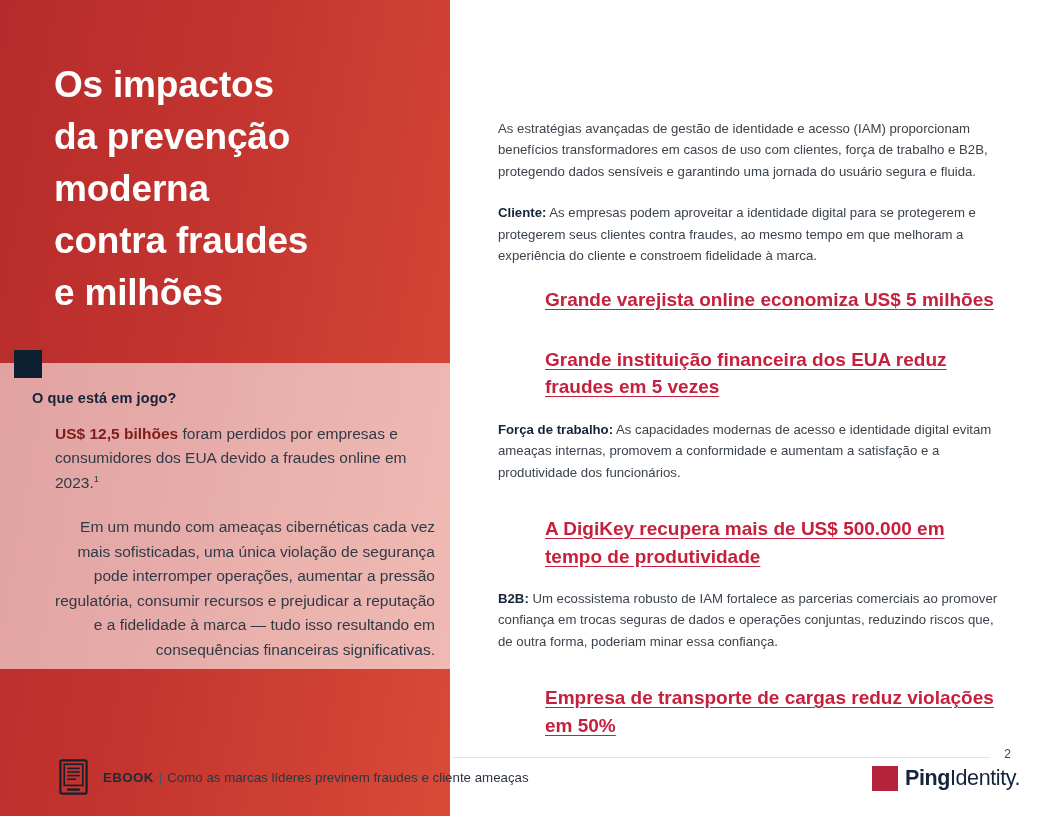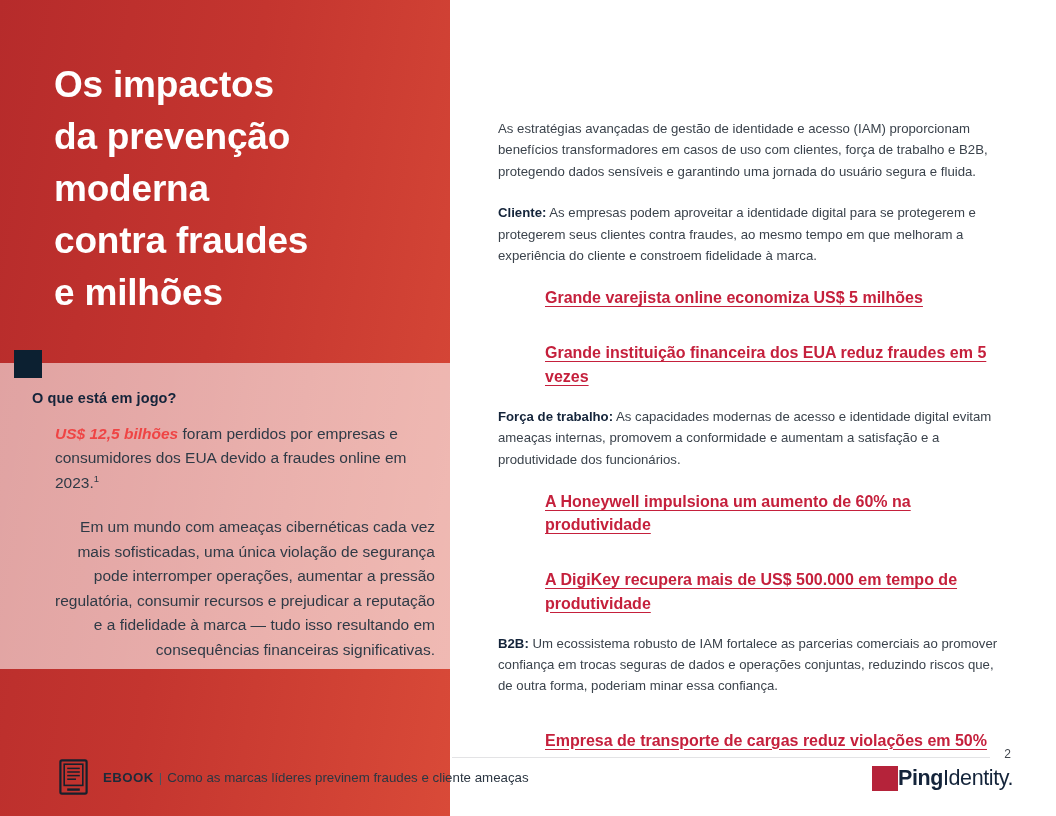--- a/index.html
+++ b/index.html
@@ -77,21 +77,21 @@
     position: absolute;
     left: 55px;
     top: 422px;
     width: 380px;
     font-size: 15.5px;
     line-height: 1.58;
     color: #2f3a46;
   }
   .stake-body p { margin: 0 0 20px 0; }
   .stake-body p:last-child { margin-bottom: 0; text-align: right; }
-  .stake-body b { font-weight: 700; color: #ef4444; font-style: italic; }
+  .stake-body b { font-weight: 700; color: #7f1d1d; }
   .stake-body sup { font-size: 9.5px; vertical-align: super; line-height: 0; }
 
   
   .right-col {
     position: absolute;
     left: 498px;
     top: 118px;
     width: 500px;
   }
   .right-col p {
@@ -105,21 +105,21 @@
     color: #14243a;
   }
   .links {
     margin: 0 0 18px 0;
     padding: 0 0 0 47px;
     list-style: none;
   }
   .links li { margin: 0 0 16px 0; }
   .links li:last-child { margin-bottom: 0; margin-top: 32px; }
   .links a {
-    font-size: 16px;
+    font-size: 19px;
     font-weight: 700;
     color: #c5203c;
     text-decoration: underline;
     text-underline-offset: 2.5px;
     line-height: 1.45;
     display: inline;
   }
 
   
   .footer-rule {
@@ -158,20 +158,21 @@
   .footer-text .lbl { font-weight: 700; letter-spacing: 0.4px; }
   .footer-text .sep { color: #4a5560; padding: 0 5px; }
   .footer-text .desc { color: #2b3642; }
 
   .logo {
     position: absolute;
     left: 872px;
     top: 766px;
     display: flex;
     align-items: center;
+    gap: 7px;
   }
   .logo-mark {
     width: 26px;
     height: 25px;
     background: #b5233a;
   }
   .logo-type {
     font-size: 21.5px;
     color: #14243a;
     letter-spacing: -0.4px;
@@ -211,21 +212,20 @@
     <p>As estratégias avançadas de gestão de identidade e acesso (IAM) proporcionam benefícios transformadores em casos de uso com clientes, força de trabalho e B2B, protegendo dados sensíveis e garantindo uma jornada do usuário segura e fluida.</p>
 
     <p><b>Cliente:</b><span> As empresas podem aproveitar a identidade digital para se protegerem e protegerem seus clientes contra fraudes, ao mesmo tempo em que melhoram a experiência do cliente e constroem fidelidade à marca.</span></p>
     <ul class="links">
       <li><a href="#">Grande varejista online economiza US$ 5 milhões</a></li>
       <li><a href="#">Grande instituição financeira dos EUA reduz fraudes em 5 vezes</a></li>
     </ul>
 
     <p><b>Força de trabalho:</b><span> As capacidades modernas de acesso e identidade digital evitam ameaças internas, promovem a conformidade e aumentam a satisfação e a produtividade dos funcionários.</span></p>
     <ul class="links">
-      <li><a href="#">A Honeywell impulsiona um aumento de 60% na produtividade</a></li>
       <li><a href="#">A DigiKey recupera mais de US$ 500.000 em tempo de produtividade</a></li>
     </ul>
 
     <p><b>B2B:</b><span> Um ecossistema robusto de IAM fortalece as parcerias comerciais ao promover confiança em trocas seguras de dados e operações conjuntas, reduzindo riscos que, de outra forma, poderiam minar essa confiança.</span></p>
     <ul class="links">
       <li><a href="#">Empresa de transporte de cargas reduz violações em 50%</a></li>
     </ul>
 
   </div>
 

